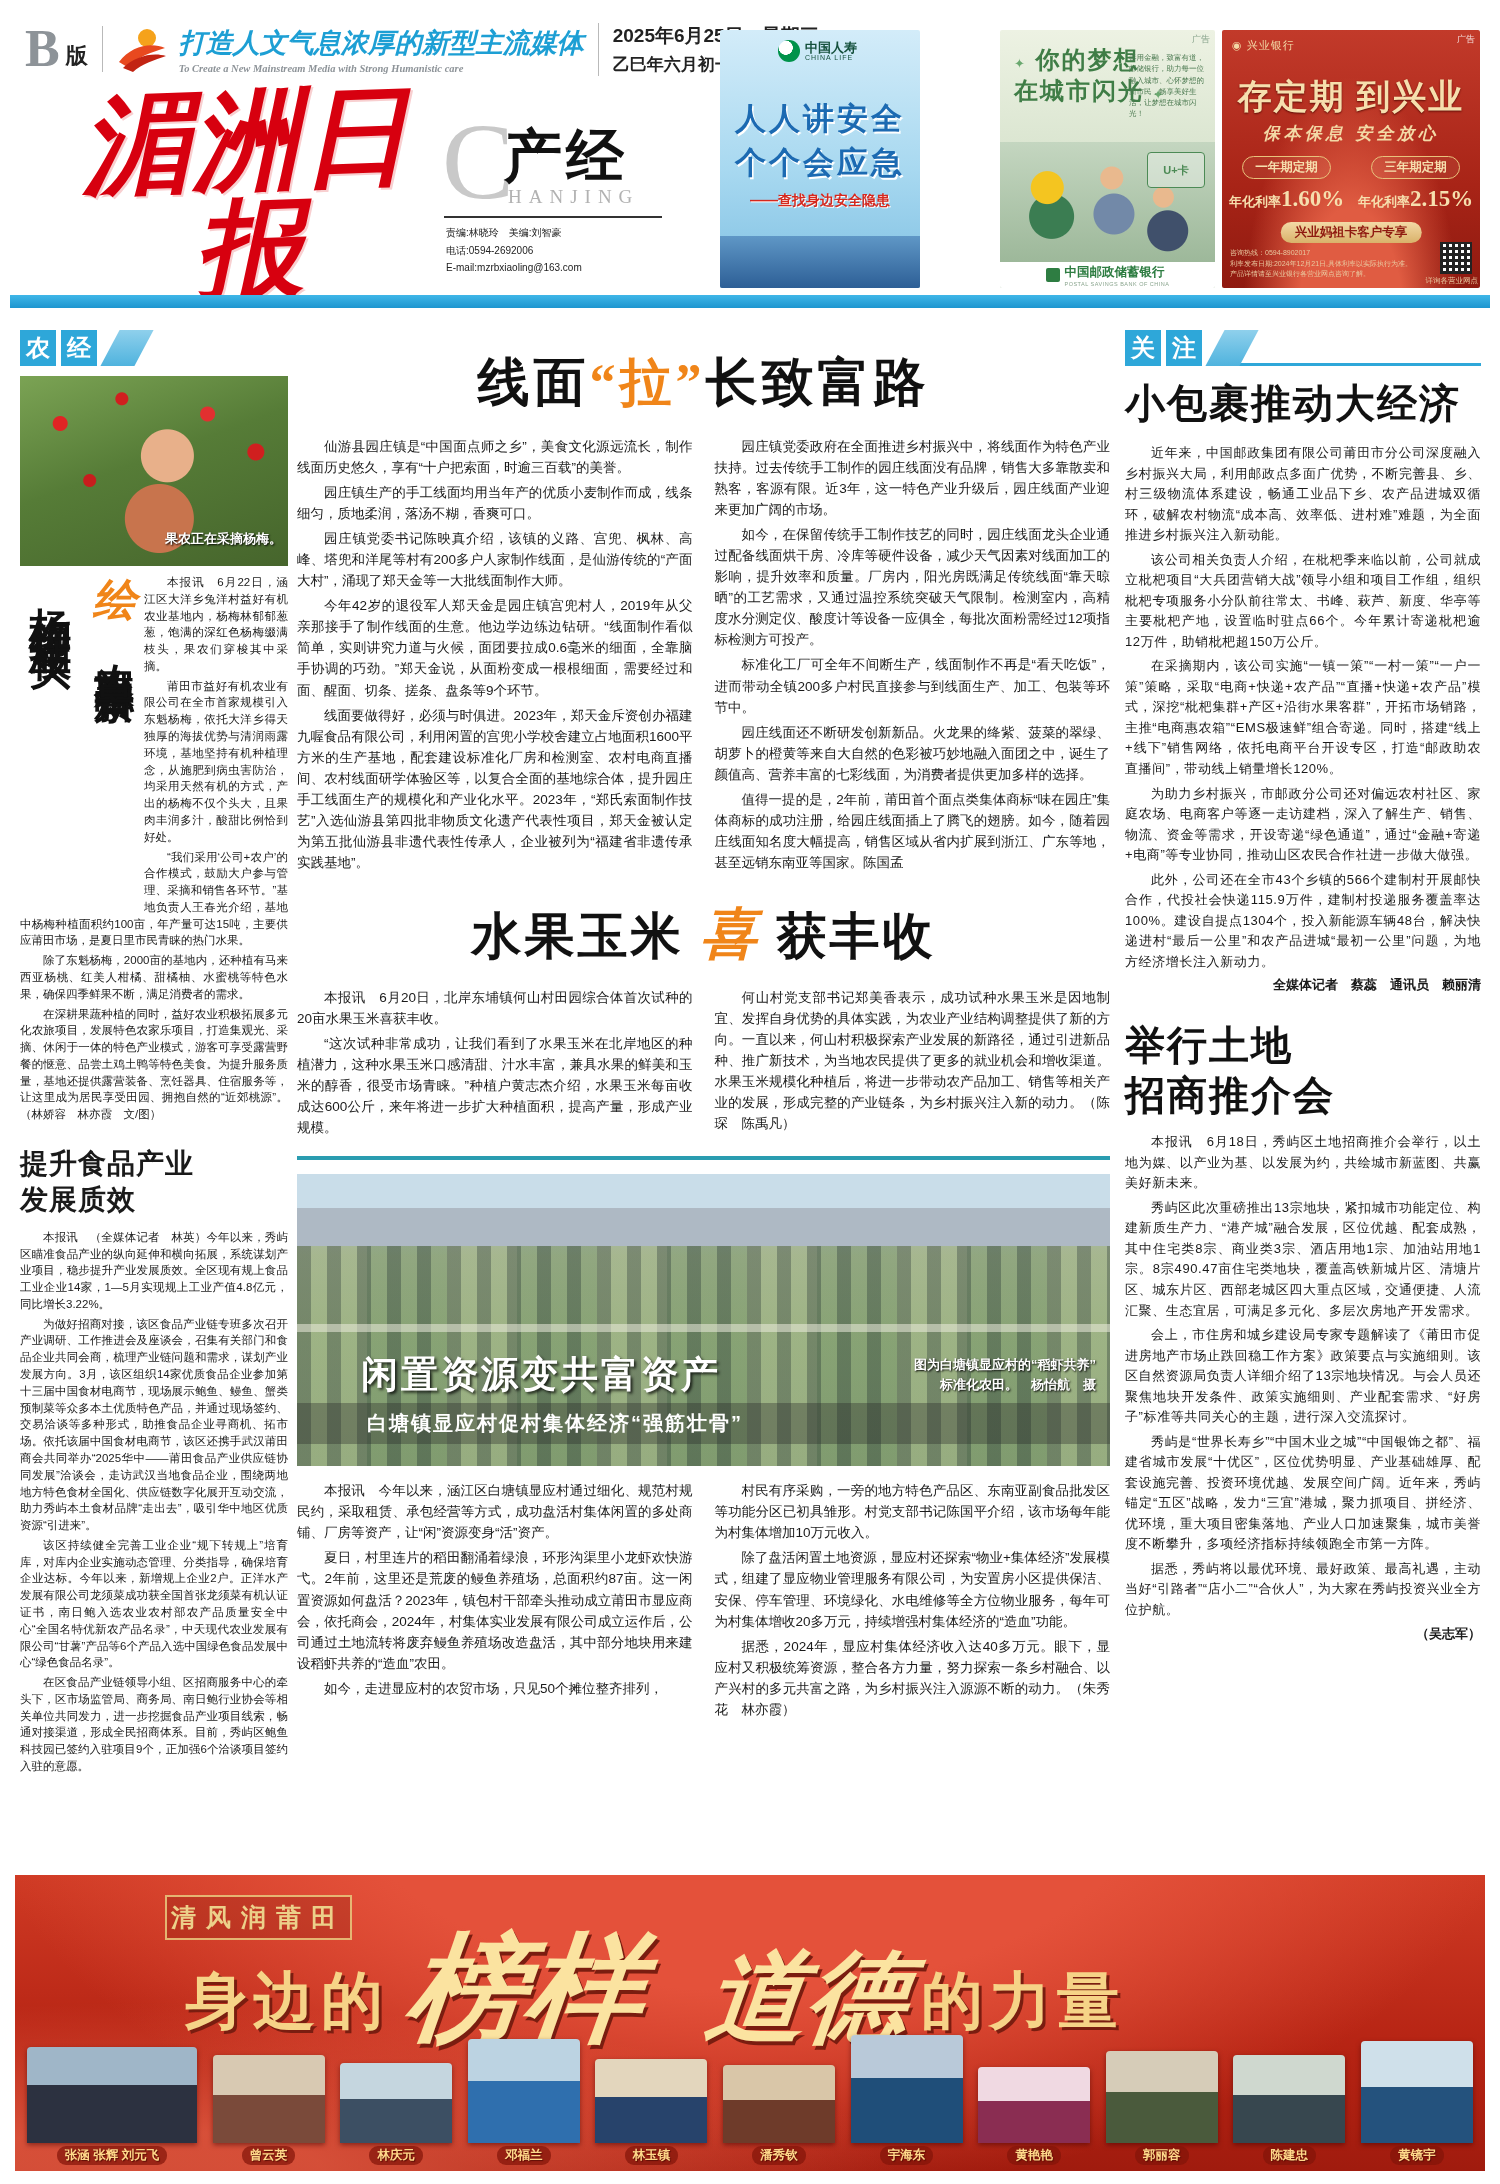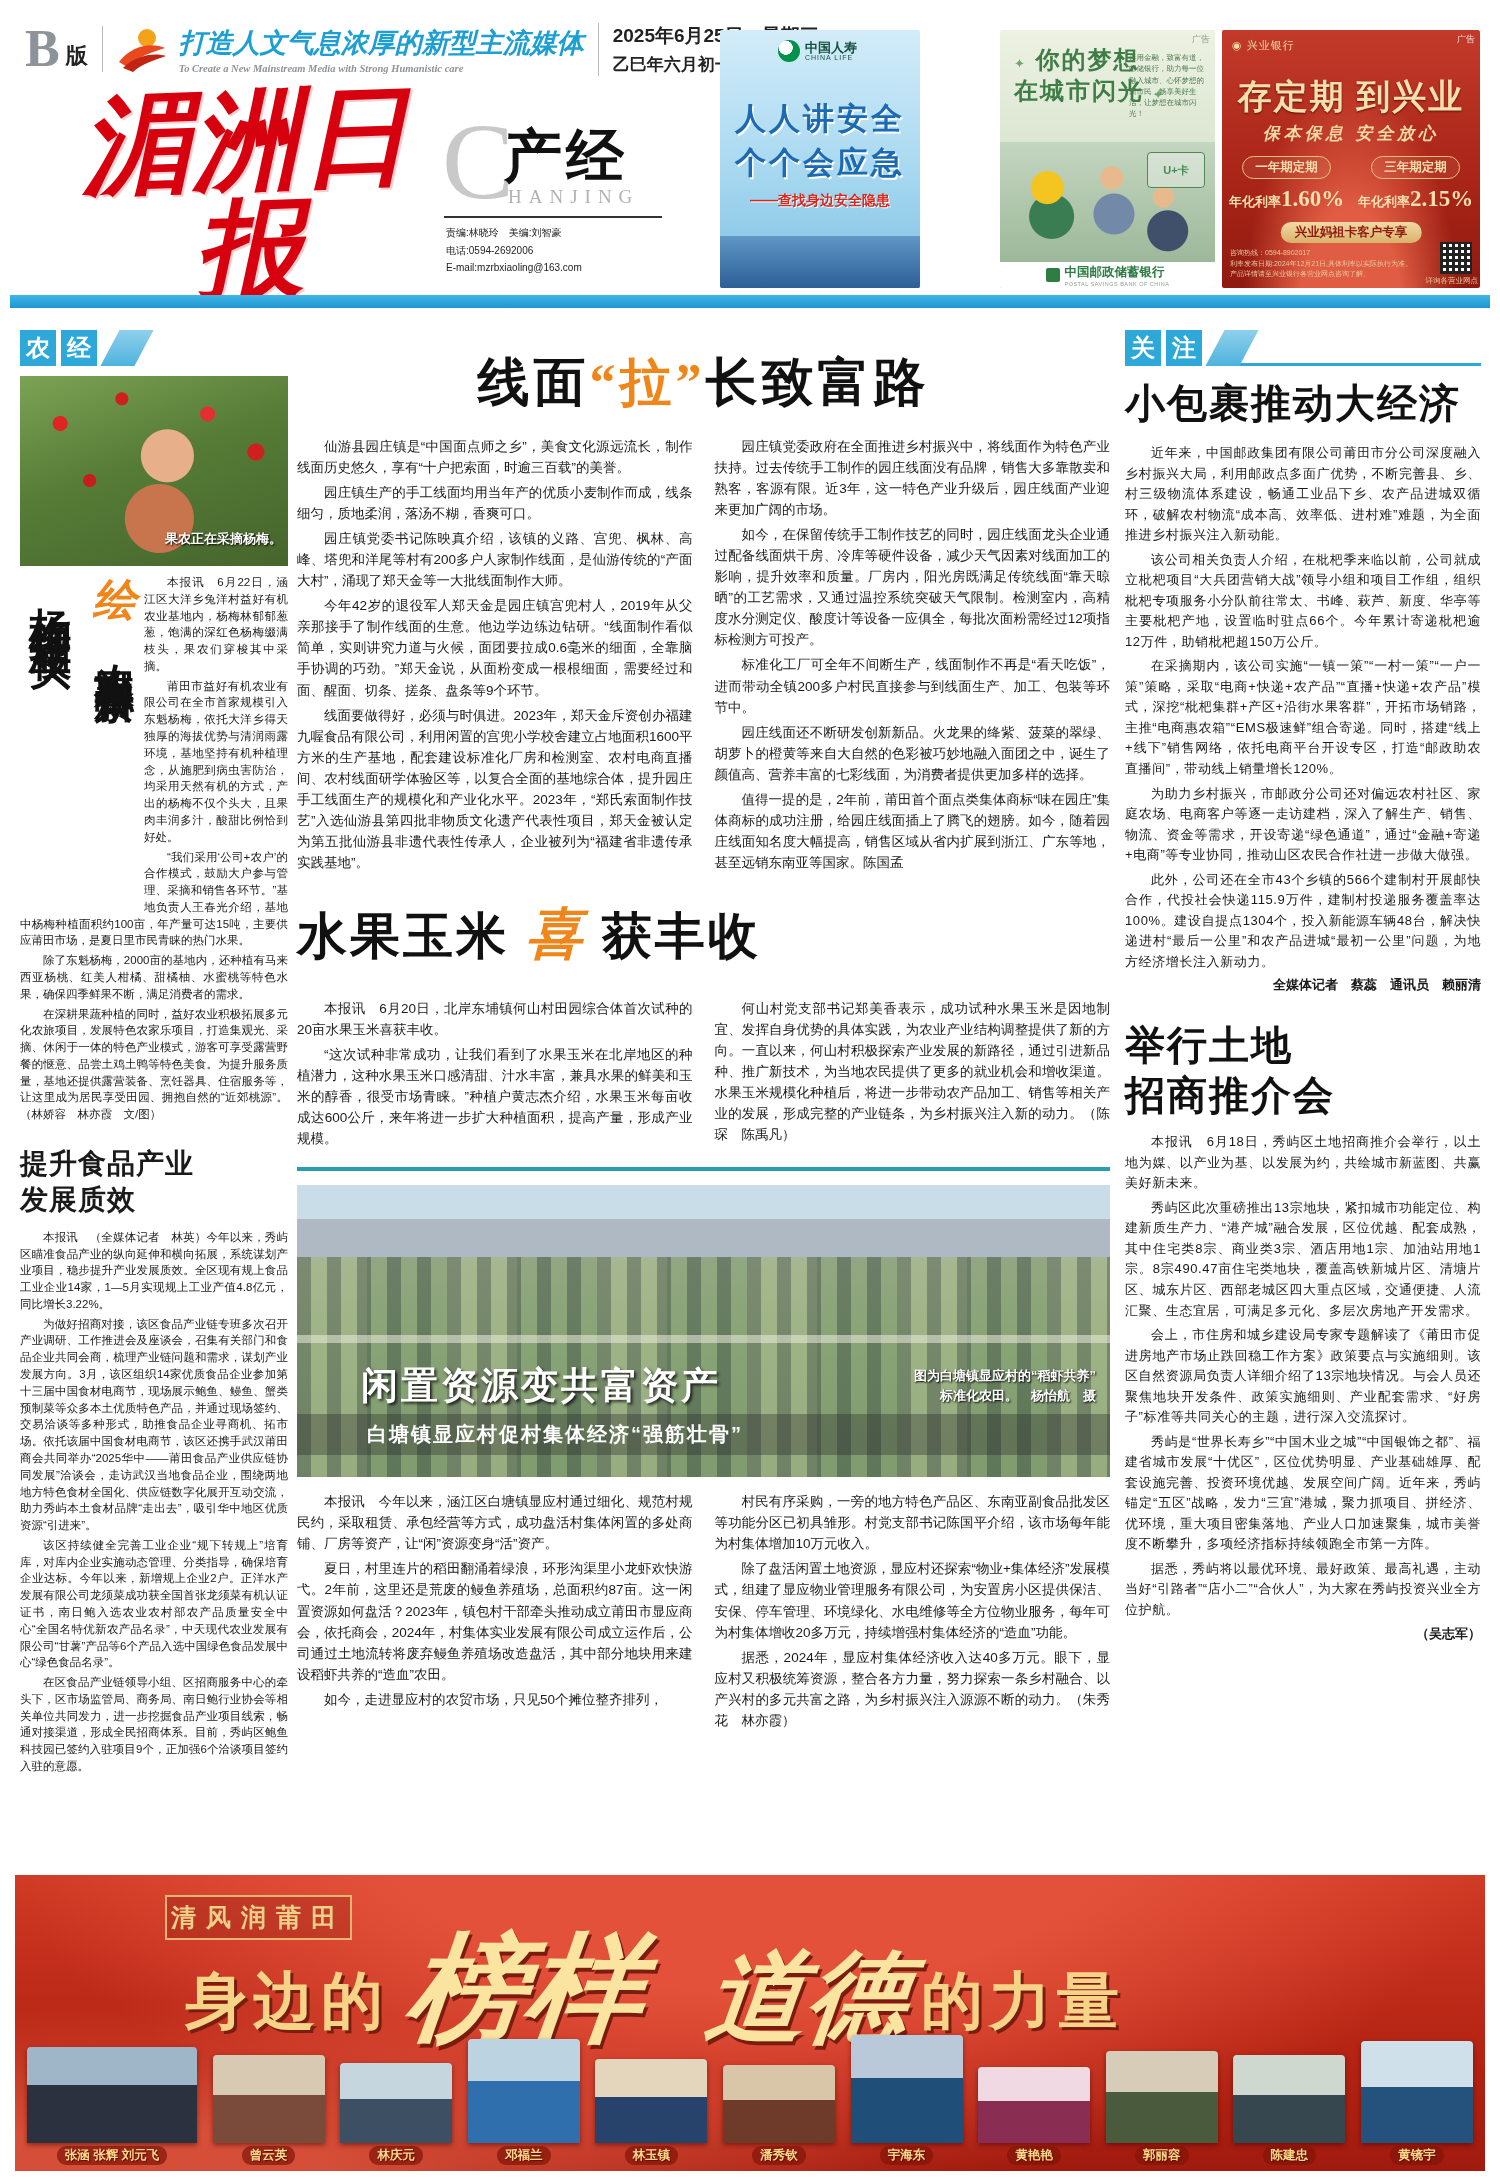--- a/index.html
+++ b/index.html
@@ -113,21 +113,21 @@
   .vt2{font-size:40px;letter-spacing:4px;}
   .left-body{font-size:11.5px;line-height:1.46;}
   .left-body .para{margin-bottom:3px;}
   .food-title{font-size:28px;font-weight:bold;line-height:1.3;margin:20px 0 10px;letter-spacing:1px;}
   
   .col-center{position:absolute;left:297px;top:332px;width:813px;}
   .noodle-head{text-align:center;font-size:52px;font-weight:bold;letter-spacing:4px;margin:16px 0 18px;color:#111;}
   .accent-or{color:#f08519;font-family:"Liberation Serif",serif;}
   .twocol{column-count:2;column-gap:22px;font-size:13.5px;line-height:1.56;}
   .twocol .para{margin-bottom:4px;}
-  .corn-head{font-size:50px;font-weight:bold;letter-spacing:3px;margin:20px 0 25px;color:#111;}
+  .corn-head{text-align:center;font-size:50px;font-weight:bold;letter-spacing:3px;margin:20px 0 14px;color:#111;}
   .corn-head .accent-or{font-size:56px;font-style:italic;}
   .teal-rule{height:4px;background:#2a9cb0;margin:16px 0 14px;}
   .field-photo{position:relative;width:813px;height:292px;overflow:hidden;
       background:
         linear-gradient(180deg,#c9dde9 0 34px,#aeb9c4 34px 72px,transparent 72px),
         repeating-linear-gradient(90deg,rgba(90,100,115,.55) 0 14px,rgba(170,180,192,.4) 14px 30px),
         repeating-linear-gradient(90deg,rgba(255,255,180,.18) 0 70px,rgba(0,60,0,.10) 70px 150px),
         linear-gradient(180deg,#9fb4c0 0%,#8fa95f 28%,#7ea24a 55%,#6f9440 100%);}
   .field-road{position:absolute;left:0;top:150px;width:100%;height:8px;background:rgba(235,235,220,.55);}
   .idle-title{position:absolute;left:64px;bottom:66px;color:#fff;font-size:37px;font-weight:bold;letter-spacing:3px;

